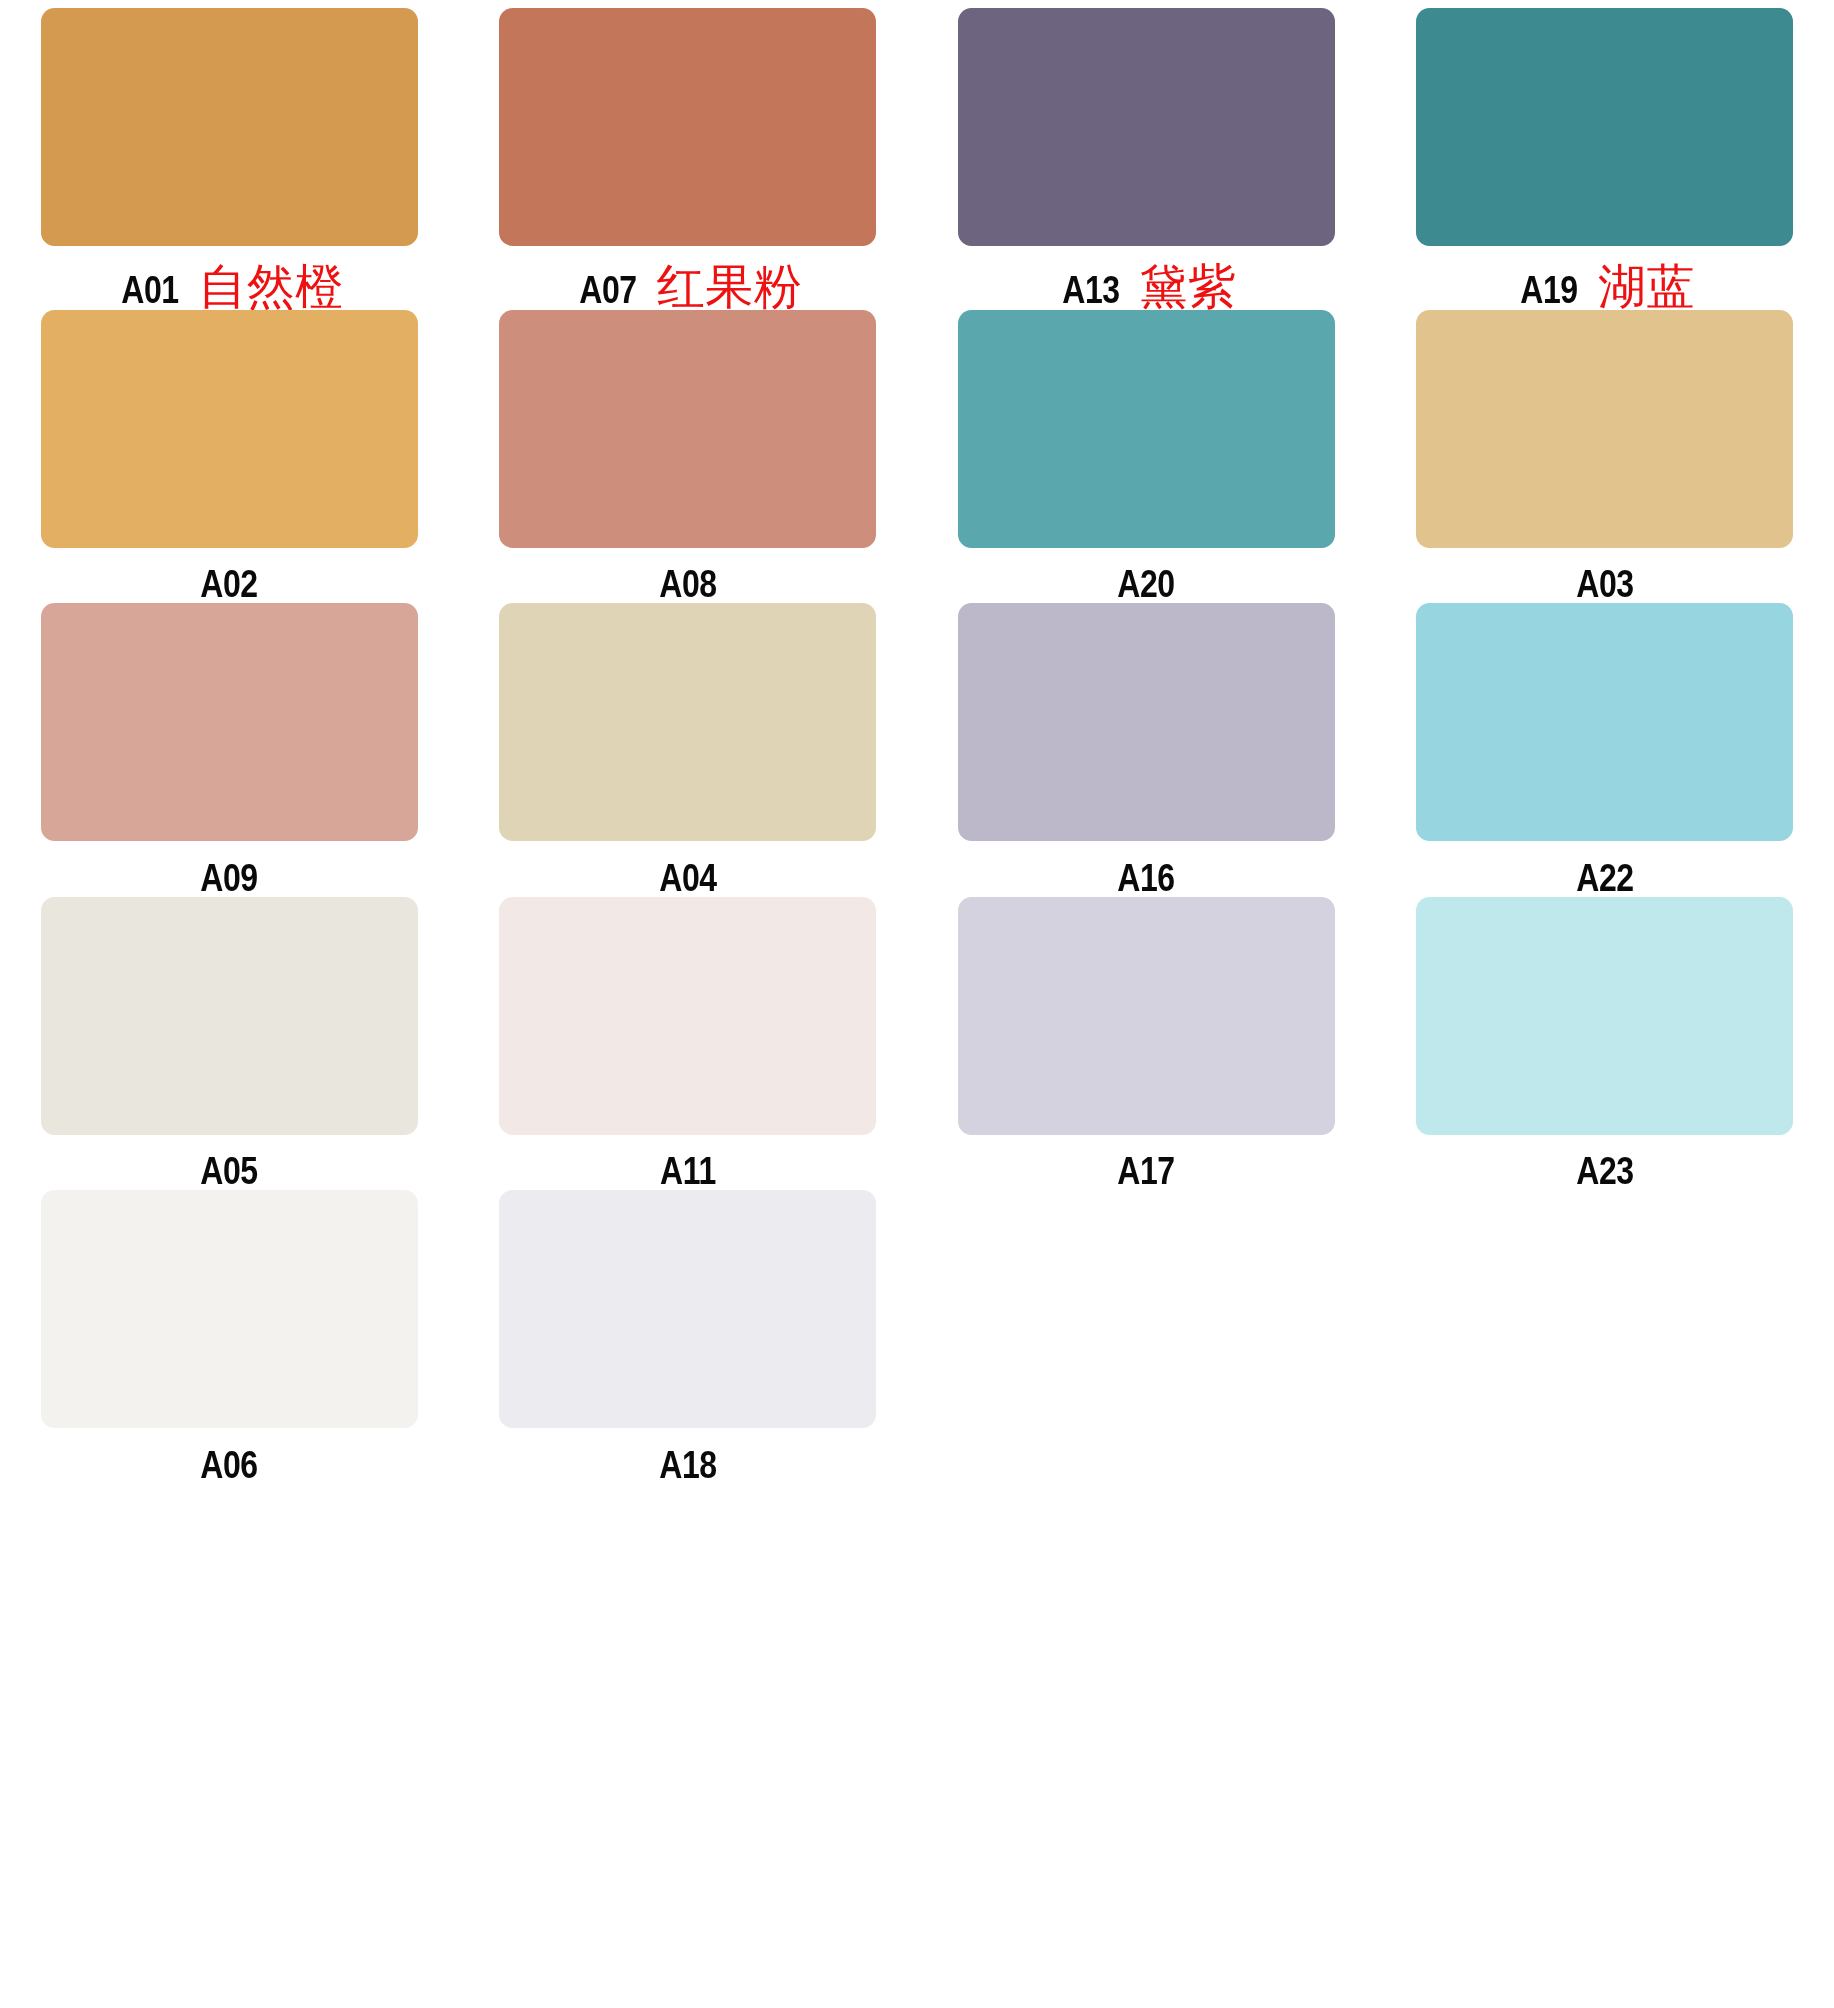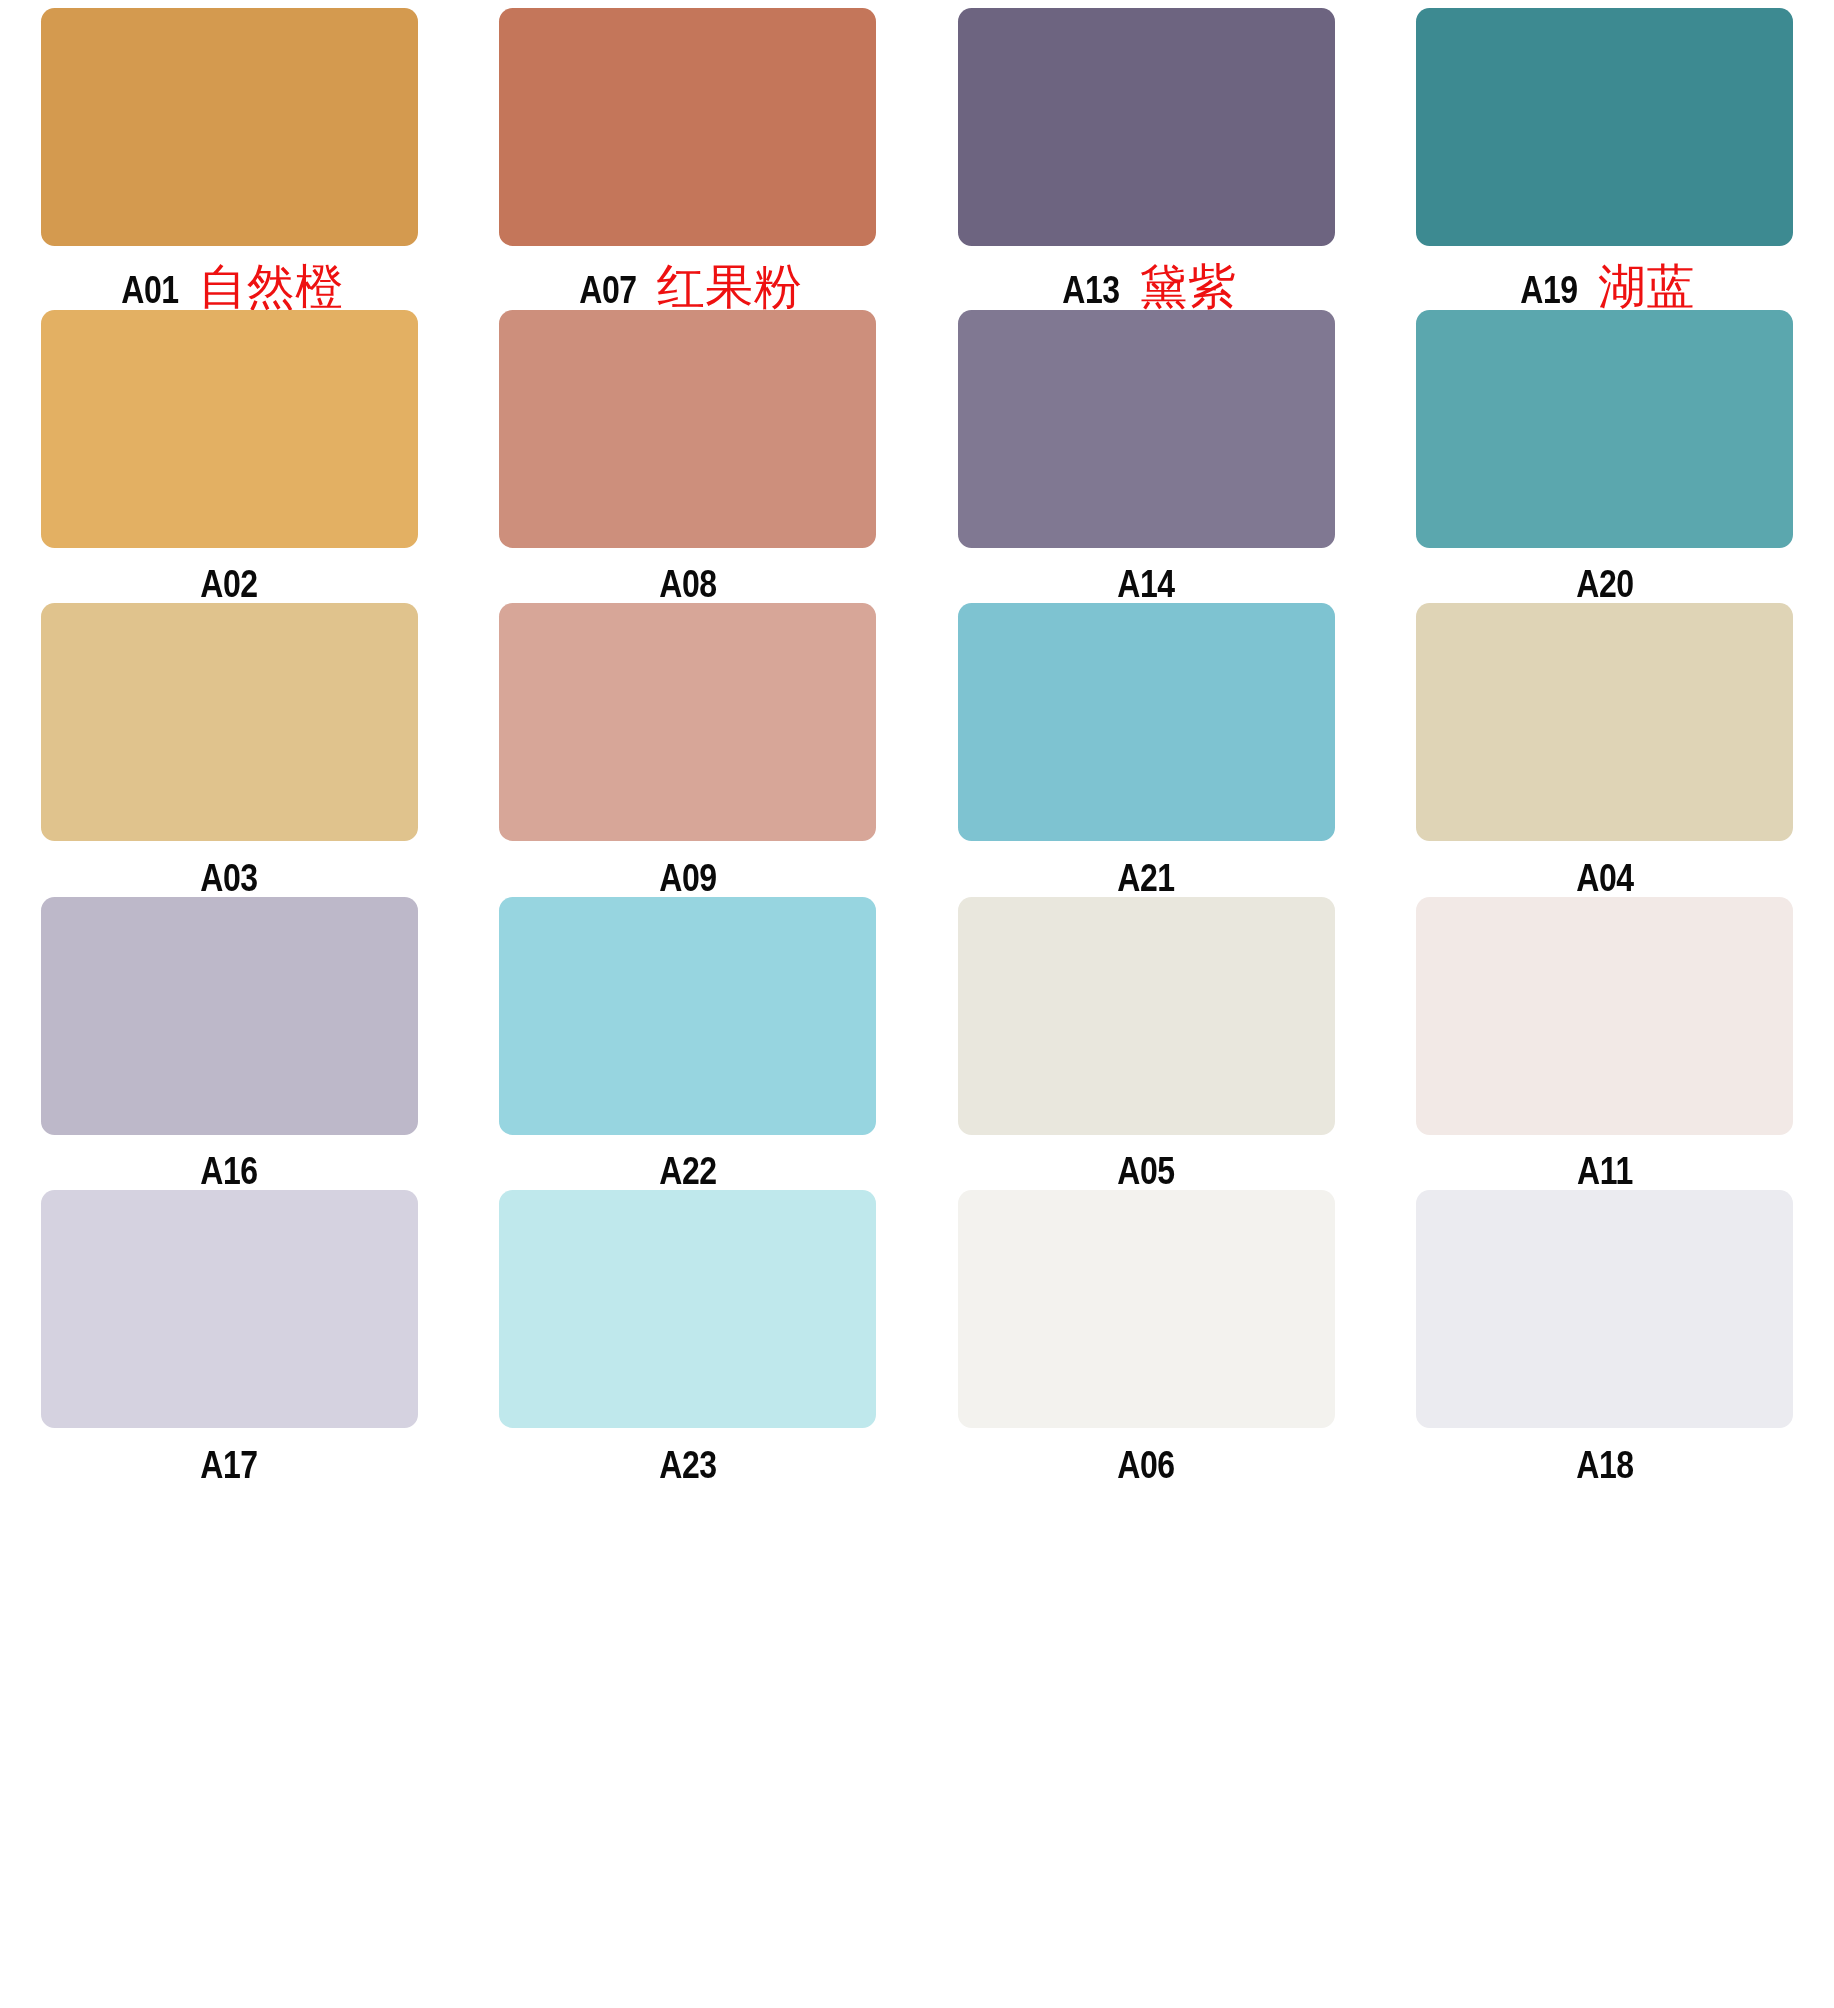--- a/index.html
+++ b/index.html
@@ -119,50 +119,38 @@
         <span class="swatch-code">A02</span>
       </div>
     </div>
     <div class="swatch-cell">
       <div class="swatch-chip" style="background: rgb(205, 143, 124);"></div>
       <div class="swatch-label">
         <span class="swatch-code">A08</span>
       </div>
     </div>
     <div class="swatch-cell">
-      <div class="swatch-chip" style="background: rgb(128, 120, 146);"></div>
-      <div class="swatch-label">
-        <span class="swatch-code">A14</span>
-      </div>
-    </div>
-    <div class="swatch-cell">
       <div class="swatch-chip" style="background: rgb(91, 167, 174);"></div>
       <div class="swatch-label">
         <span class="swatch-code">A20</span>
       </div>
     </div>
     <div class="swatch-cell">
       <div class="swatch-chip" style="background: rgb(224, 195, 141);"></div>
       <div class="swatch-label">
         <span class="swatch-code">A03</span>
       </div>
     </div>
     <div class="swatch-cell">
       <div class="swatch-chip" style="background: rgb(215, 166, 152);"></div>
       <div class="swatch-label">
         <span class="swatch-code">A09</span>
       </div>
     </div>
     <div class="swatch-cell">
-      <div class="swatch-chip" style="background: rgb(126, 195, 209);"></div>
-      <div class="swatch-label">
-        <span class="swatch-code">A21</span>
-      </div>
-    </div>
-    <div class="swatch-cell">
       <div class="swatch-chip" style="background: rgb(223, 212, 182);"></div>
       <div class="swatch-label">
         <span class="swatch-code">A04</span>
       </div>
     </div>
     <div class="swatch-cell">
       <div class="swatch-chip" style="background: rgb(189, 184, 201);"></div>
       <div class="swatch-label">
         <span class="swatch-code">A16</span>
       </div>

